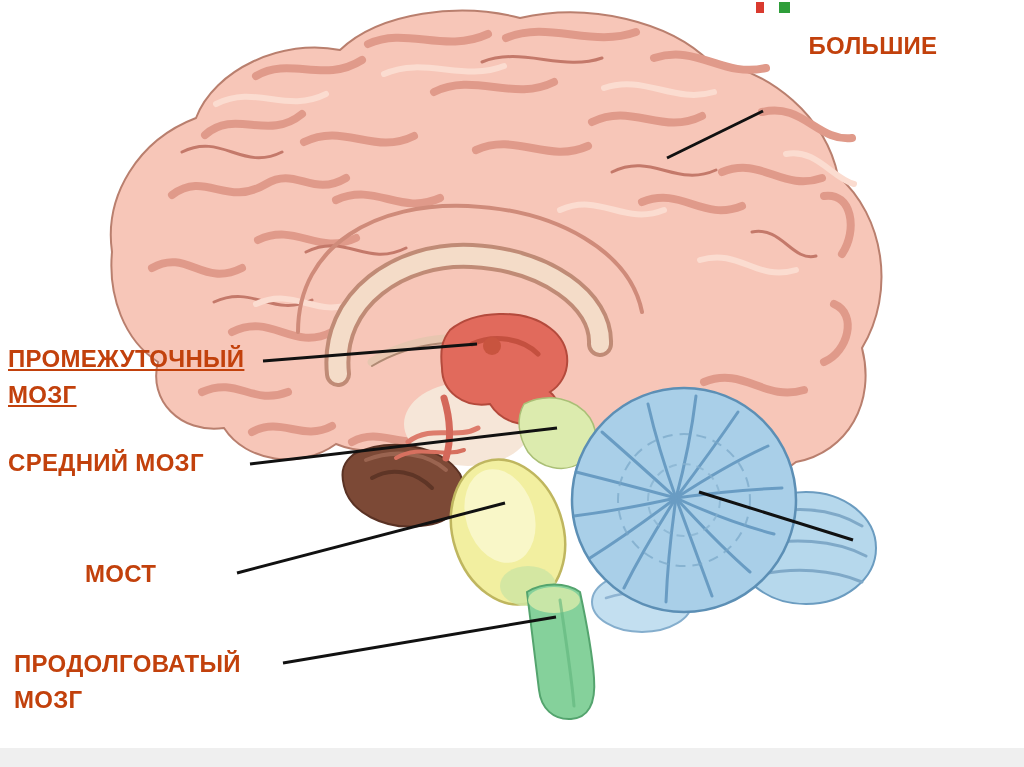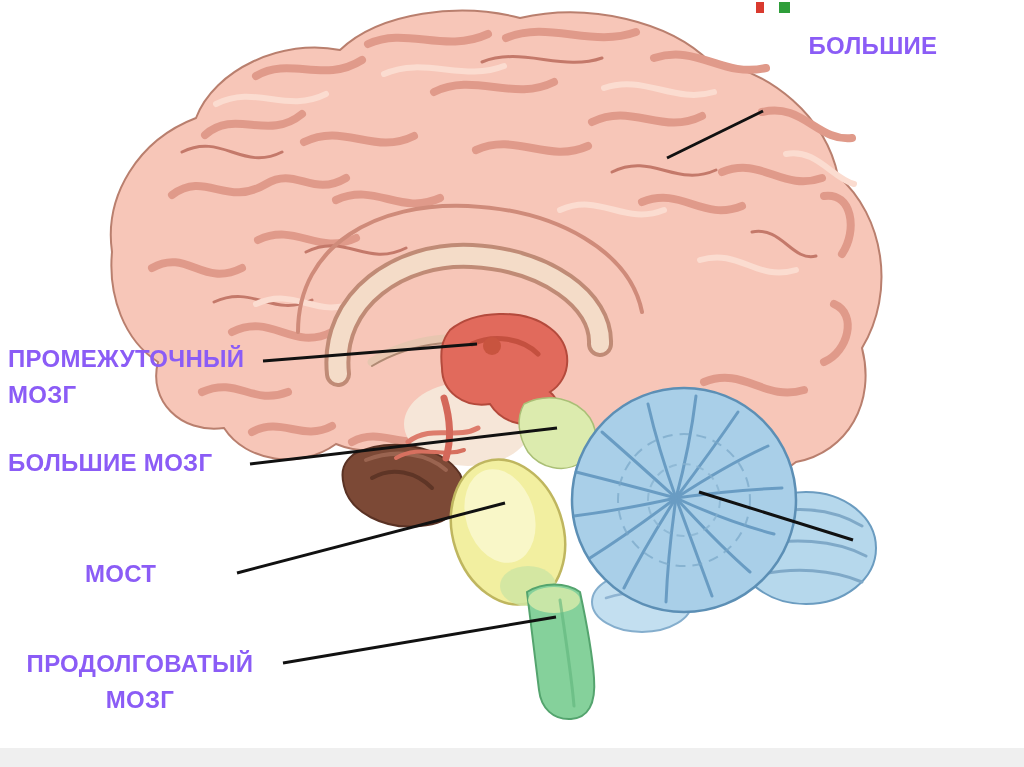--- a/index.html
+++ b/index.html
@@ -2,29 +2,29 @@
 <html><head>
 <meta charset="utf-8">
 <style>
   html,body{margin:0;padding:0;background:#ffffff;}
   .stage{
     position:relative;width:1024px;height:767px;overflow:hidden;
     background:#ffffff;font-family:"Liberation Sans",sans-serif;
   }
   .stage svg{position:absolute;left:0;top:0;}
   .label{
-    position:absolute;color:#8b5cf6;font-weight:700;font-size:24px;
+    position:absolute;color:#c2410c;font-weight:700;font-size:24px;
     line-height:36px;letter-spacing:.3px;white-space:nowrap;
   }
   .label span{display:block;}
   .label-hemispheres{left:770px;top:28px;width:206px;text-align:center;}
-  .label-diencephalon{left:8px;top:341px;}
+  .label-diencephalon{left:8px;top:341px;text-decoration:underline;}
   .label-midbrain{left:8px;top:445px;}
   .label-pons{left:85px;top:556px;}
-  .label-medulla{left:14px;top:646px;width:252px;text-align:center;}
+  .label-medulla{left:14px;top:646px;width:252px;text-align:left;}
   .label-cerebellum{left:856px;top:530px;}
 </style>
 </head>
 <body>
 
 <div class="stage">
 
   <svg width="1024" height="767" viewBox="0 0 1024 767">
 
     <g>
@@ -174,21 +174,21 @@
   <div class="label label-hemispheres">
     <span>БОЛЬШИЕ</span>
   </div>
 
   <div class="label label-diencephalon">
     <span>ПРОМЕЖУТОЧНЫЙ</span>
     <span>МОЗГ</span>
   </div>
 
   <div class="label label-midbrain">
-    <span>БОЛЬШИЕ МОЗГ</span>
+    <span>СРЕДНИЙ МОЗГ</span>
   </div>
 
   <div class="label label-pons">
     <span>МОСТ</span>
   </div>
 
   <div class="label label-medulla">
     <span>ПРОДОЛГОВАТЫЙ</span>
     <span>МОЗГ</span>
   </div>

